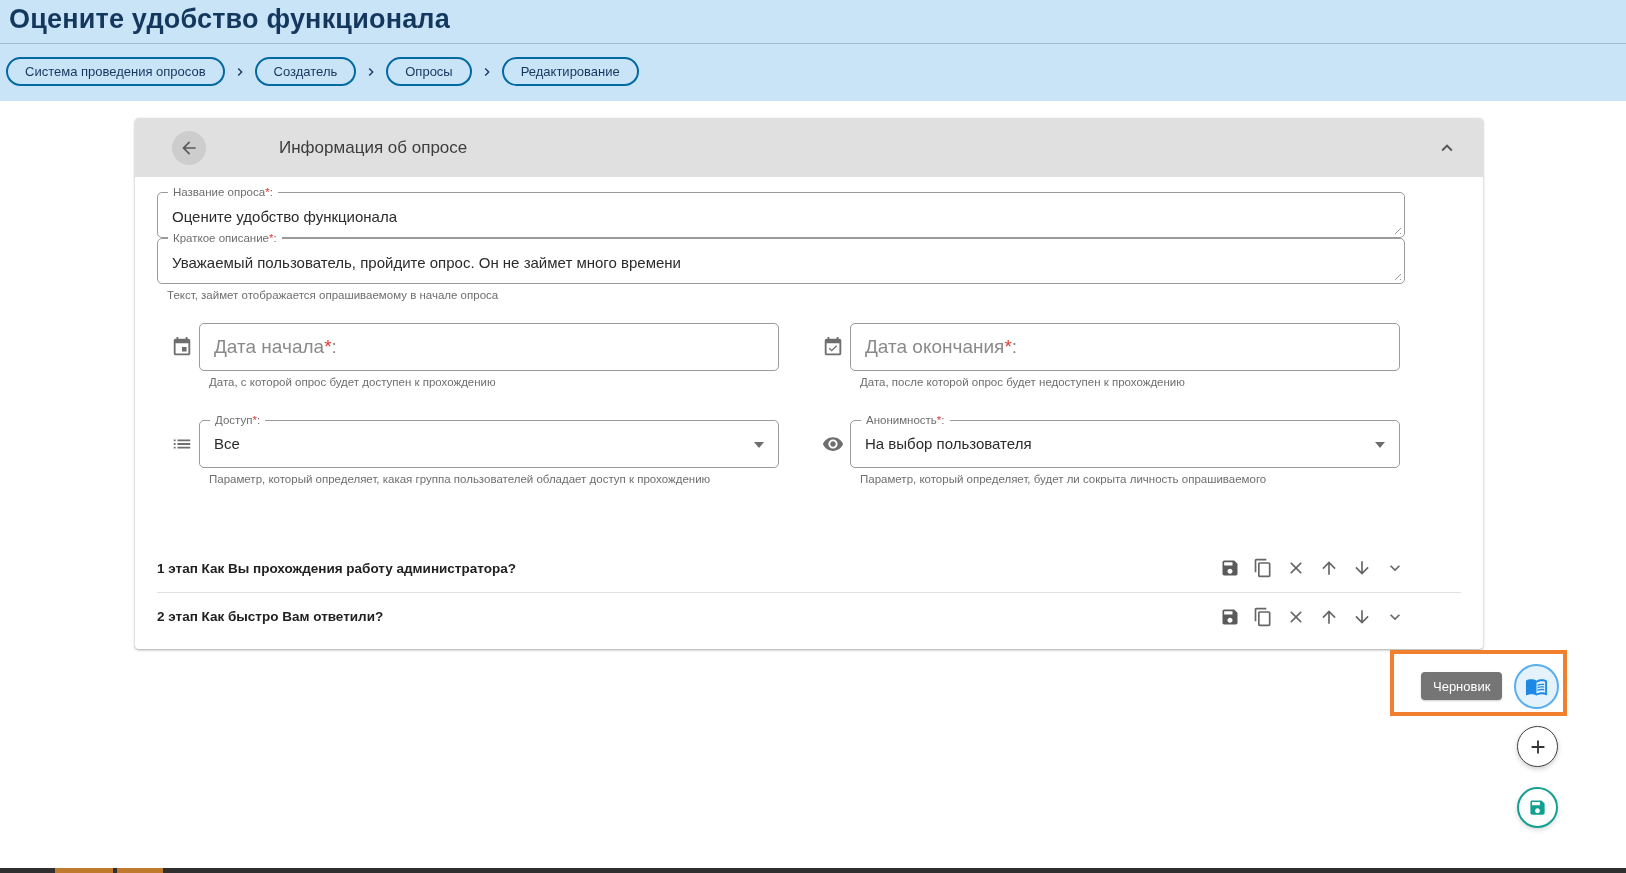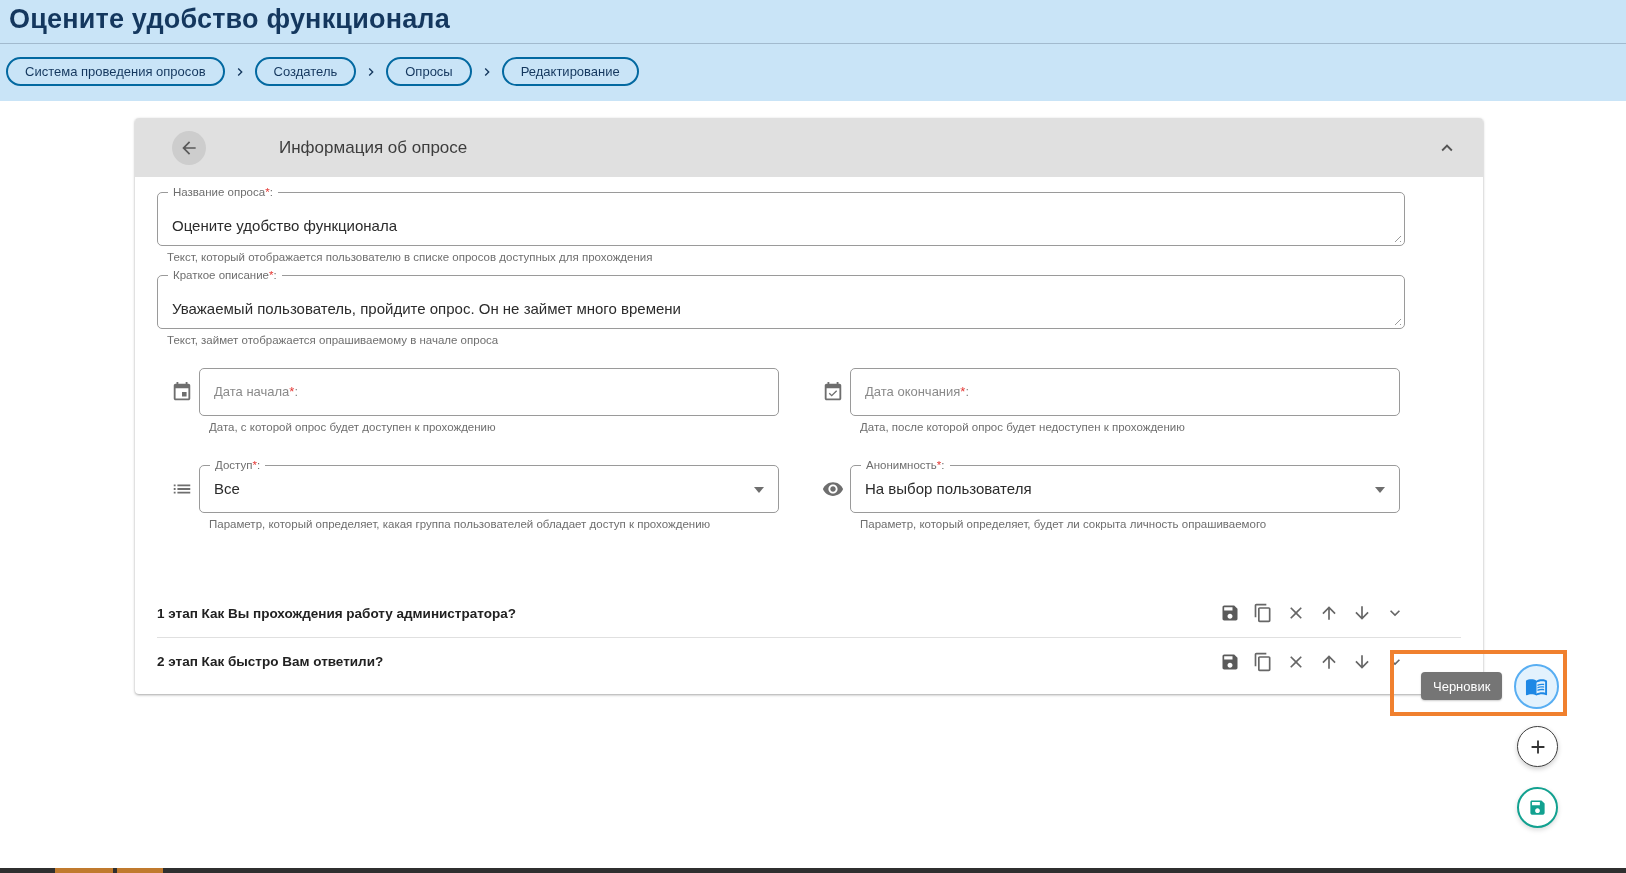--- a/index.html
+++ b/index.html
@@ -54,21 +54,21 @@
 
   
   .outlined {
     position:relative; border:1px solid #9a9a9a; border-radius:5px; background:#fff;
   }
   .legend {
     position:absolute; top:-9px; left:10px; background:#fff; padding:0 5px;
     font-size:11.5px; color:#6e6e6e; line-height:1.4; white-space:nowrap;
   }
   .req-star { color:#e53935; }
-  .field-full { width:1248px; padding:22px 14px 9px 14px; min-height:46px; }
+  .field-full { width:1248px; padding:13px 14px 9px 14px; min-height:46px; }
   .field-value { font-size:15px; color:#2b2b2b; line-height:1.4; }
   .helper {
     font-size:11.5px; color:#6e6e6e; margin:4px 0 10px 10px; line-height:1.3;
   }
   .resize-handle {
     position:absolute; right:3px; bottom:3px; width:9px; height:9px;
     background:repeating-linear-gradient(135deg,#9a9a9a 0 1px,transparent 1px 4px);
     clip-path:polygon(100% 0,100% 100%,0 100%);
   }
 
@@ -77,21 +77,21 @@
     width:24px; height:48px; display:flex; align-items:center; justify-content:center;
     color:#6e6e6e; margin-left:13px; flex:0 0 auto;
   }
   .io-icon svg { width:22px; height:22px; }
   .io-icon.right { margin-left:42px; }
   .io-col { margin-left:5px; }
 
   .input-box {
     height:48px; display:flex; align-items:center; padding:0 14px; cursor:text;
   }
-  .input-box .ph { font-size:13px; color:#8a8a8a; }
+  .input-box .ph { font-size:19px; color:#8a8a8a; }
   .w-date-l { width:580px; }
   .w-date-r { width:550px; }
 
   .select-box { height:48px; display:flex; align-items:center; padding:0 34px 0 14px; cursor:pointer; }
   .select-arrow {
     position:absolute; right:14px; top:21px; width:0; height:0;
     border-left:5px solid transparent; border-right:5px solid transparent;
     border-top:6px solid #6e6e6e;
   }
 
@@ -195,21 +195,20 @@
     </button>
   </div>
 
   <div class="card-body">
 
     <div class="outlined field-full">
       <span class="legend"><span>Название опроса</span><span class="req-star">*</span><span>:</span></span>
       <div class="field-value">Оцените удобство функционала</div>
       <span class="resize-handle"></span>
     </div>
-    <div class="helper">Текст, который отображается пользователю в списке опросов доступных для прохождения</div>
 
     <div class="outlined field-full">
       <span class="legend"><span>Краткое описание</span><span class="req-star">*</span><span>:</span></span>
       <div class="field-value">Уважаемый пользователь, пройдите опрос. Он не займет много времени</div>
       <span class="resize-handle"></span>
     </div>
     <div class="helper">Текст, займет отображается опрашиваемому в начале опроса</div>
 
     <div class="io-row">
       <span class="io-icon">

